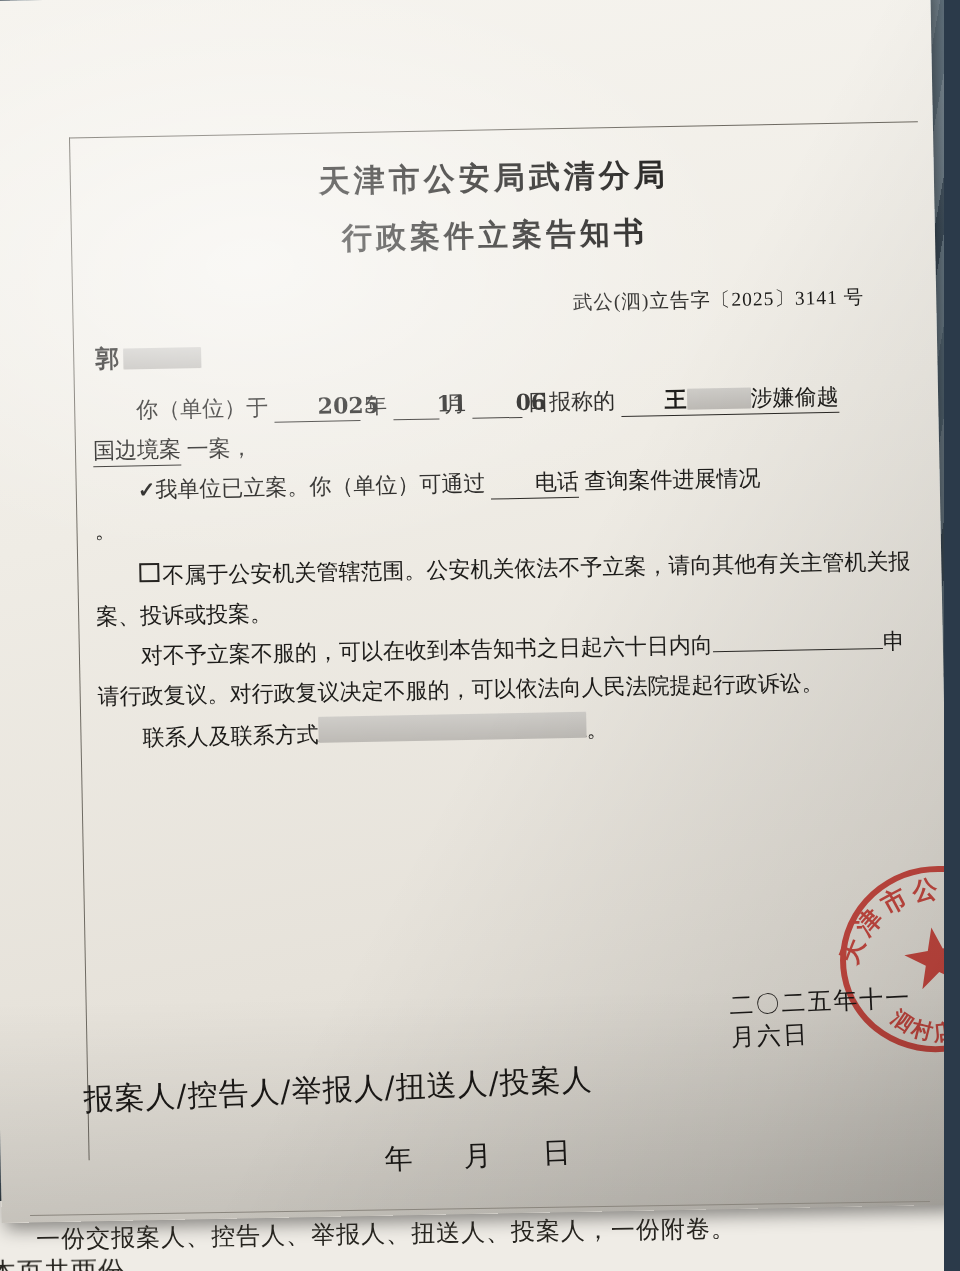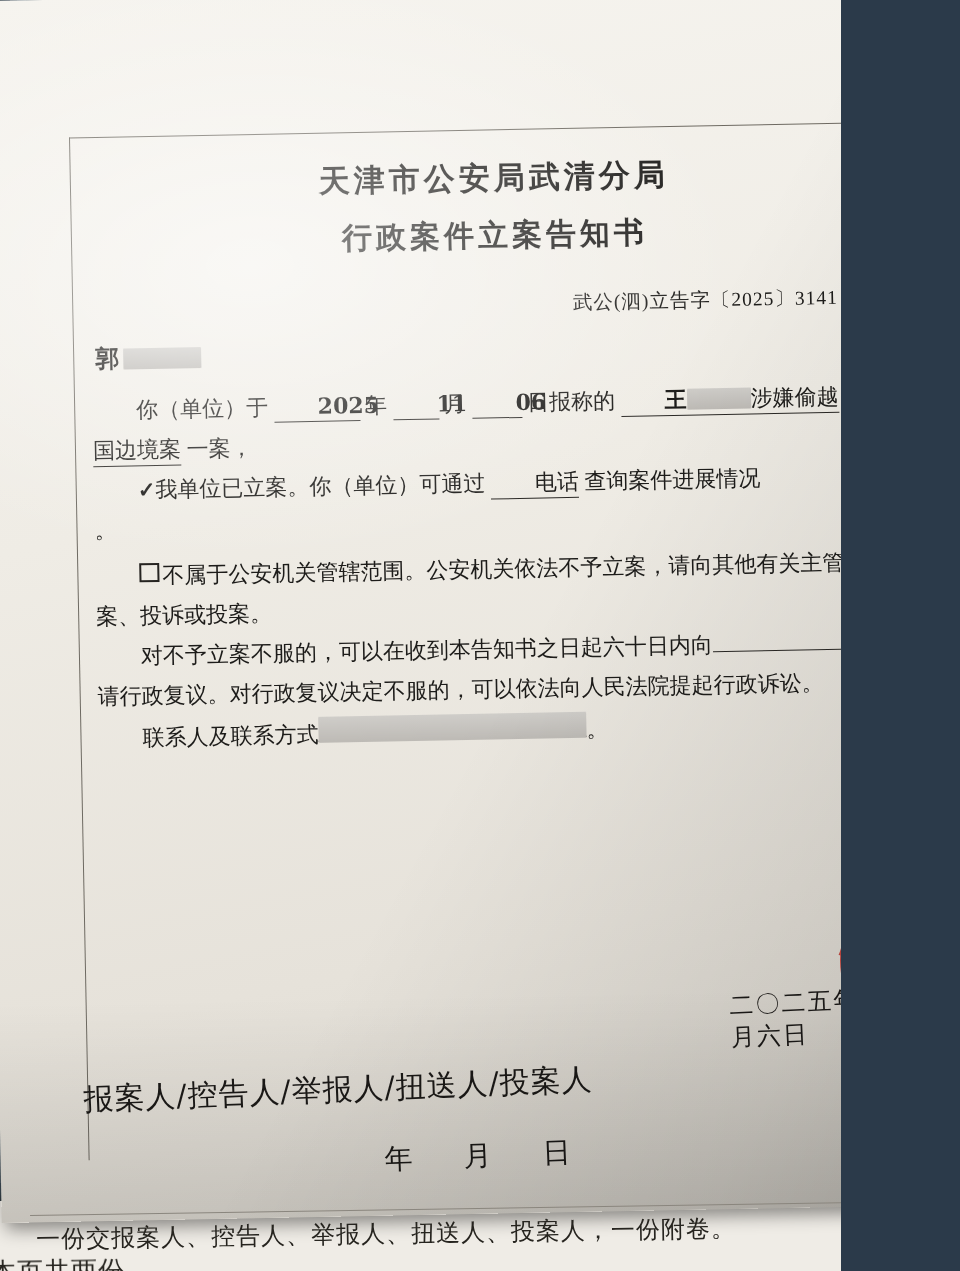--- a/index.html
+++ b/index.html
@@ -2,21 +2,21 @@
 <html><head>
 <meta charset="utf-8">
 <style>
   html, body {
     margin: 0;
     padding: 0;
     background: #2b3a4a;
   }
   #stage {
     position: relative;
-    width: 841px;
+    width: 944px;
     height: 1271px;
     overflow: hidden;
     font-family: "Liberation Serif", serif;
     text-decoration: underline;
   }
   
   .bg {
     position: absolute;
     inset: 0;
     background:

